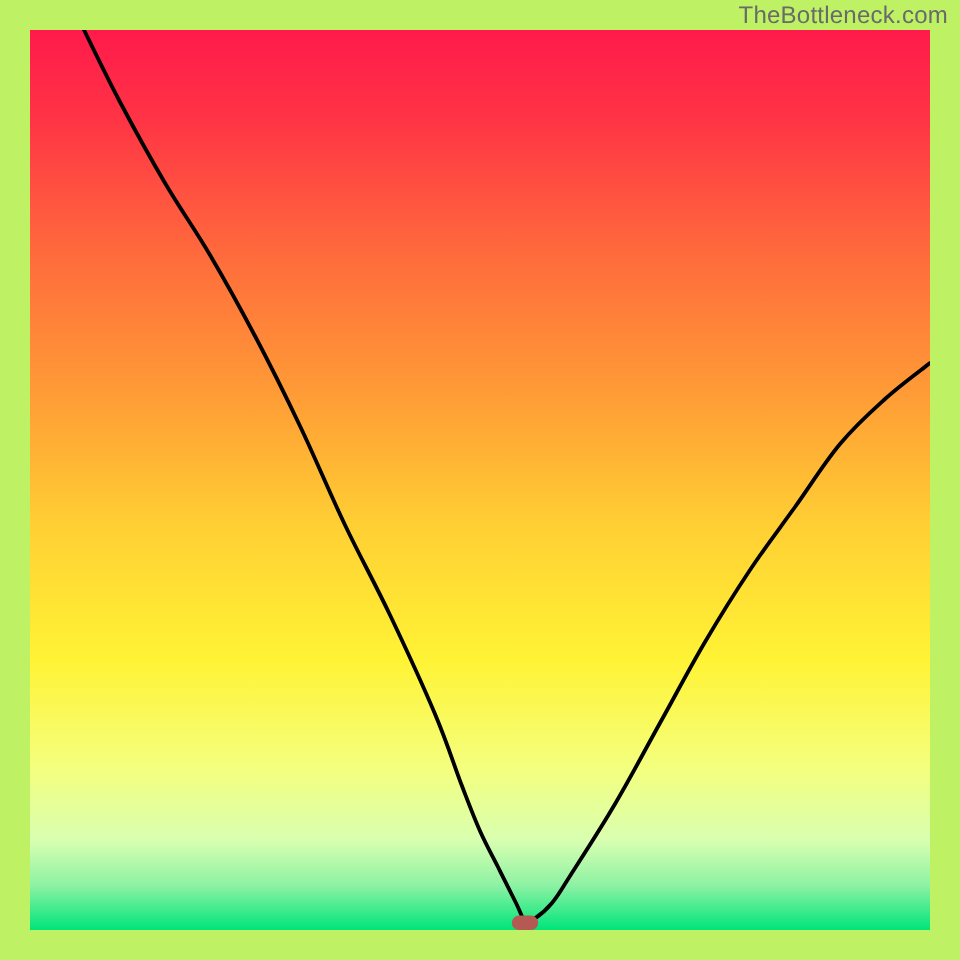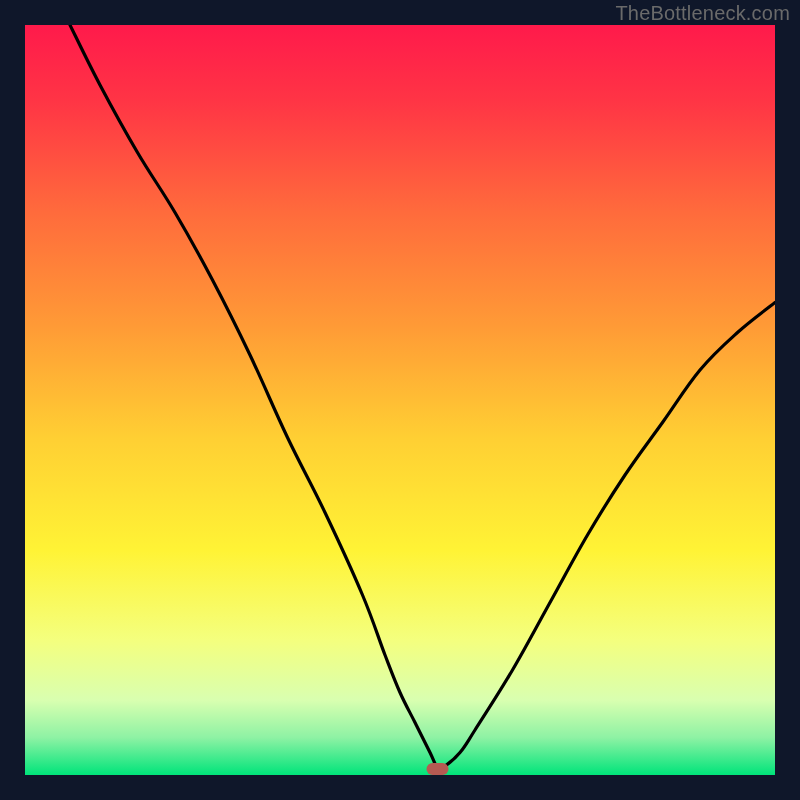--- a/index.html
+++ b/index.html
@@ -10,21 +10,21 @@
     background: #000;
     overflow: hidden;
     font-family: Arial, Helvetica, sans-serif;
   }
   .frame {
     position: absolute;
     left: 0;
     top: 0;
     width: 800px;
     height: 800px;
-    background: #0f172a;
+    background: #bef264;
   }
   .watermark {
     position: absolute;
     top: 2px;
     right: 10px;
     color: #6a6a6a;
     font-size: 20px;
     font-weight: 500;
     letter-spacing: 0.2px;
     user-select: none;

